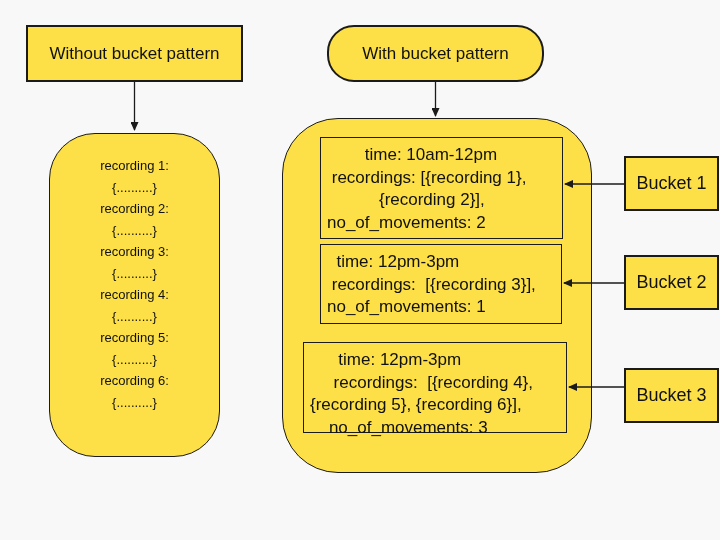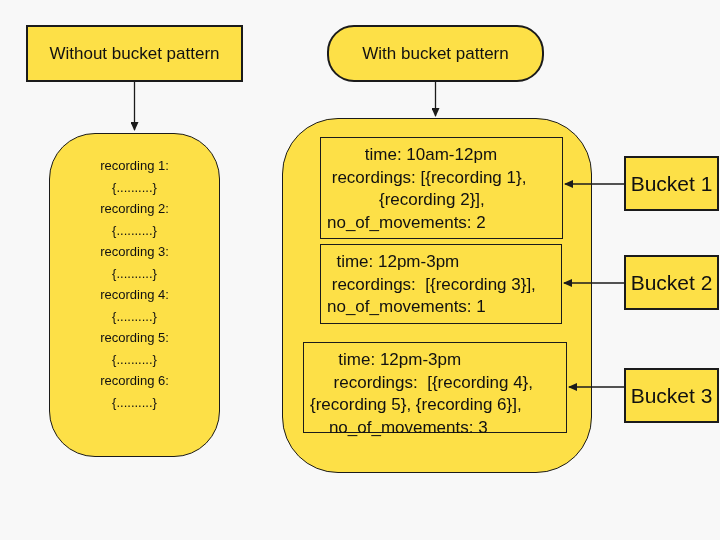--- a/index.html
+++ b/index.html
@@ -54,21 +54,21 @@
     overflow: visible;
   }
   .doc1 { left: 320px; top: 137px; width: 243px; height: 102px; }
   .doc2 { left: 320px; top: 244px; width: 242px; height: 80px; }
   .doc3 { left: 303px; top: 342px; width: 264px; height: 91px; }
 
   .bucket {
     left: 624px; width: 95px; height: 55px;
     border: 2px solid #1b1b1b;
     display: flex; align-items: center; justify-content: center;
-    font-size: 21px;
+    font-size: 18px;
   }
   .bucket-1 { top: 156px; }
   .bucket-2 { top: 255px; }
   .bucket-3 { top: 368px; }
 
   .arrows {
     position: absolute; left: 0; top: 0;
     width: 720px; height: 540px;
     pointer-events: none;
   }

